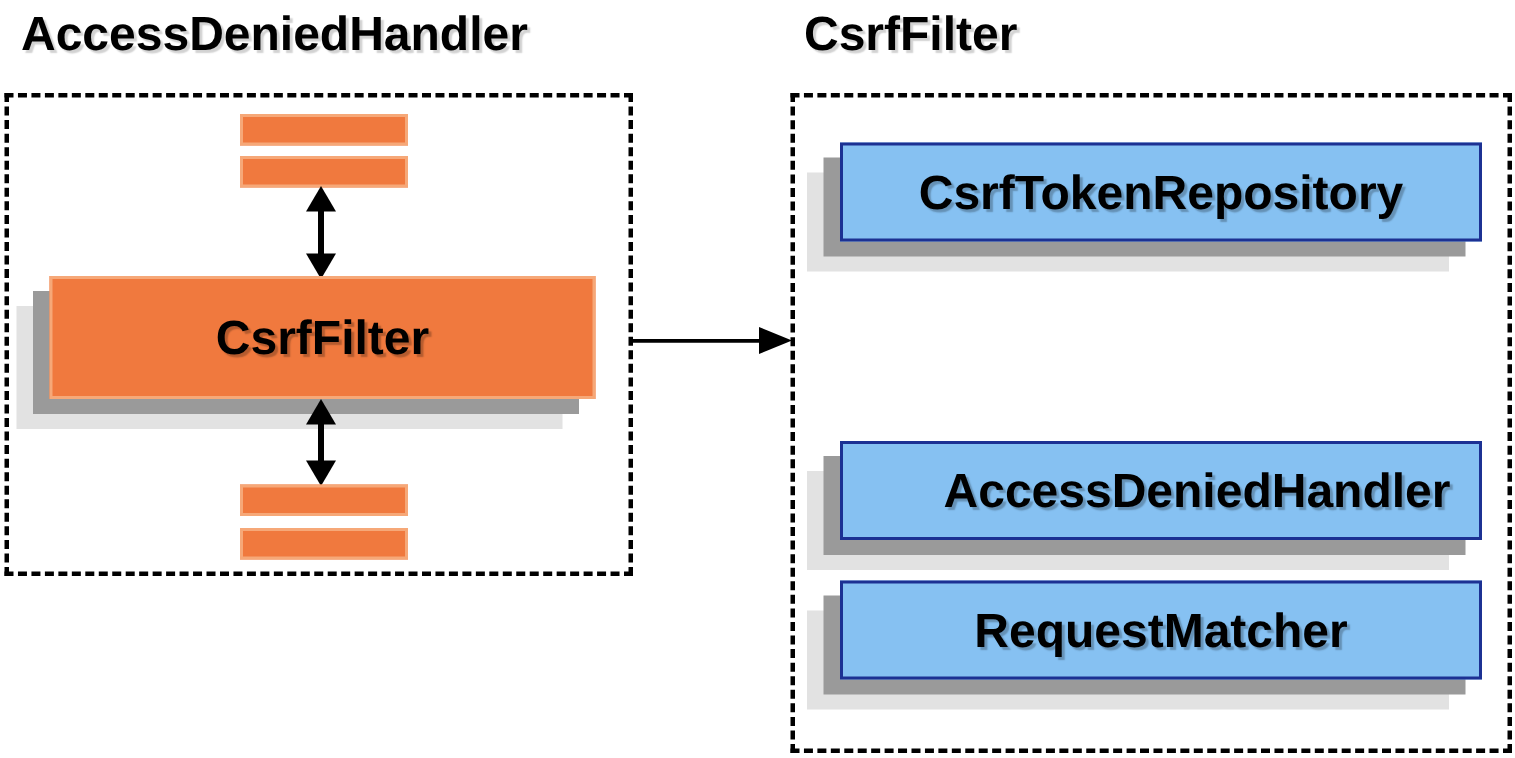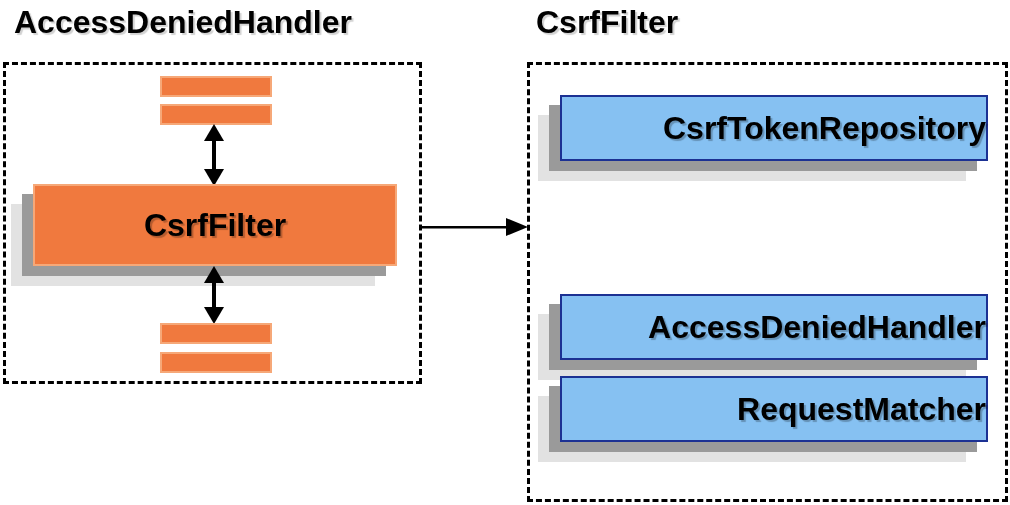--- a/index.html
+++ b/index.html
@@ -56,31 +56,31 @@
   .blue-box {
     position: absolute;
     left: 560px;
     width: 428px; height: 66px;
     background: #86C1F2;
     border: 2px solid #1C3193;
     box-sizing: border-box;
     box-shadow: -11px 10px 0 0 #9A9A9A, -22px 20px 0 0 #E2E2E2;
     display: flex;
     align-items: center;
-    justify-content: flex-end;
+    justify-content: center;
     font-size: 32px;
     font-weight: bold;
     color: #000000;
     text-shadow: 2px 2px 1px rgba(0,0,0,0.25);
     white-space: nowrap;
   }
   .blue-box-1 { top: 95px; }
   .blue-box-2 { top: 196px; }
   .blue-box-3 { top: 294px; padding-left: 48px; }
-  .blue-box-4 { top: 376px; }
+  .blue-box-4 { top: 387px; }
   .arrow-svg { position: absolute; }
 </style>
 </head>
 <body>
 
 <div class="canvas">
 
   <div class="title title-left">AccessDeniedHandler</div>
   <div class="title title-right">CsrfFilter</div>
 

